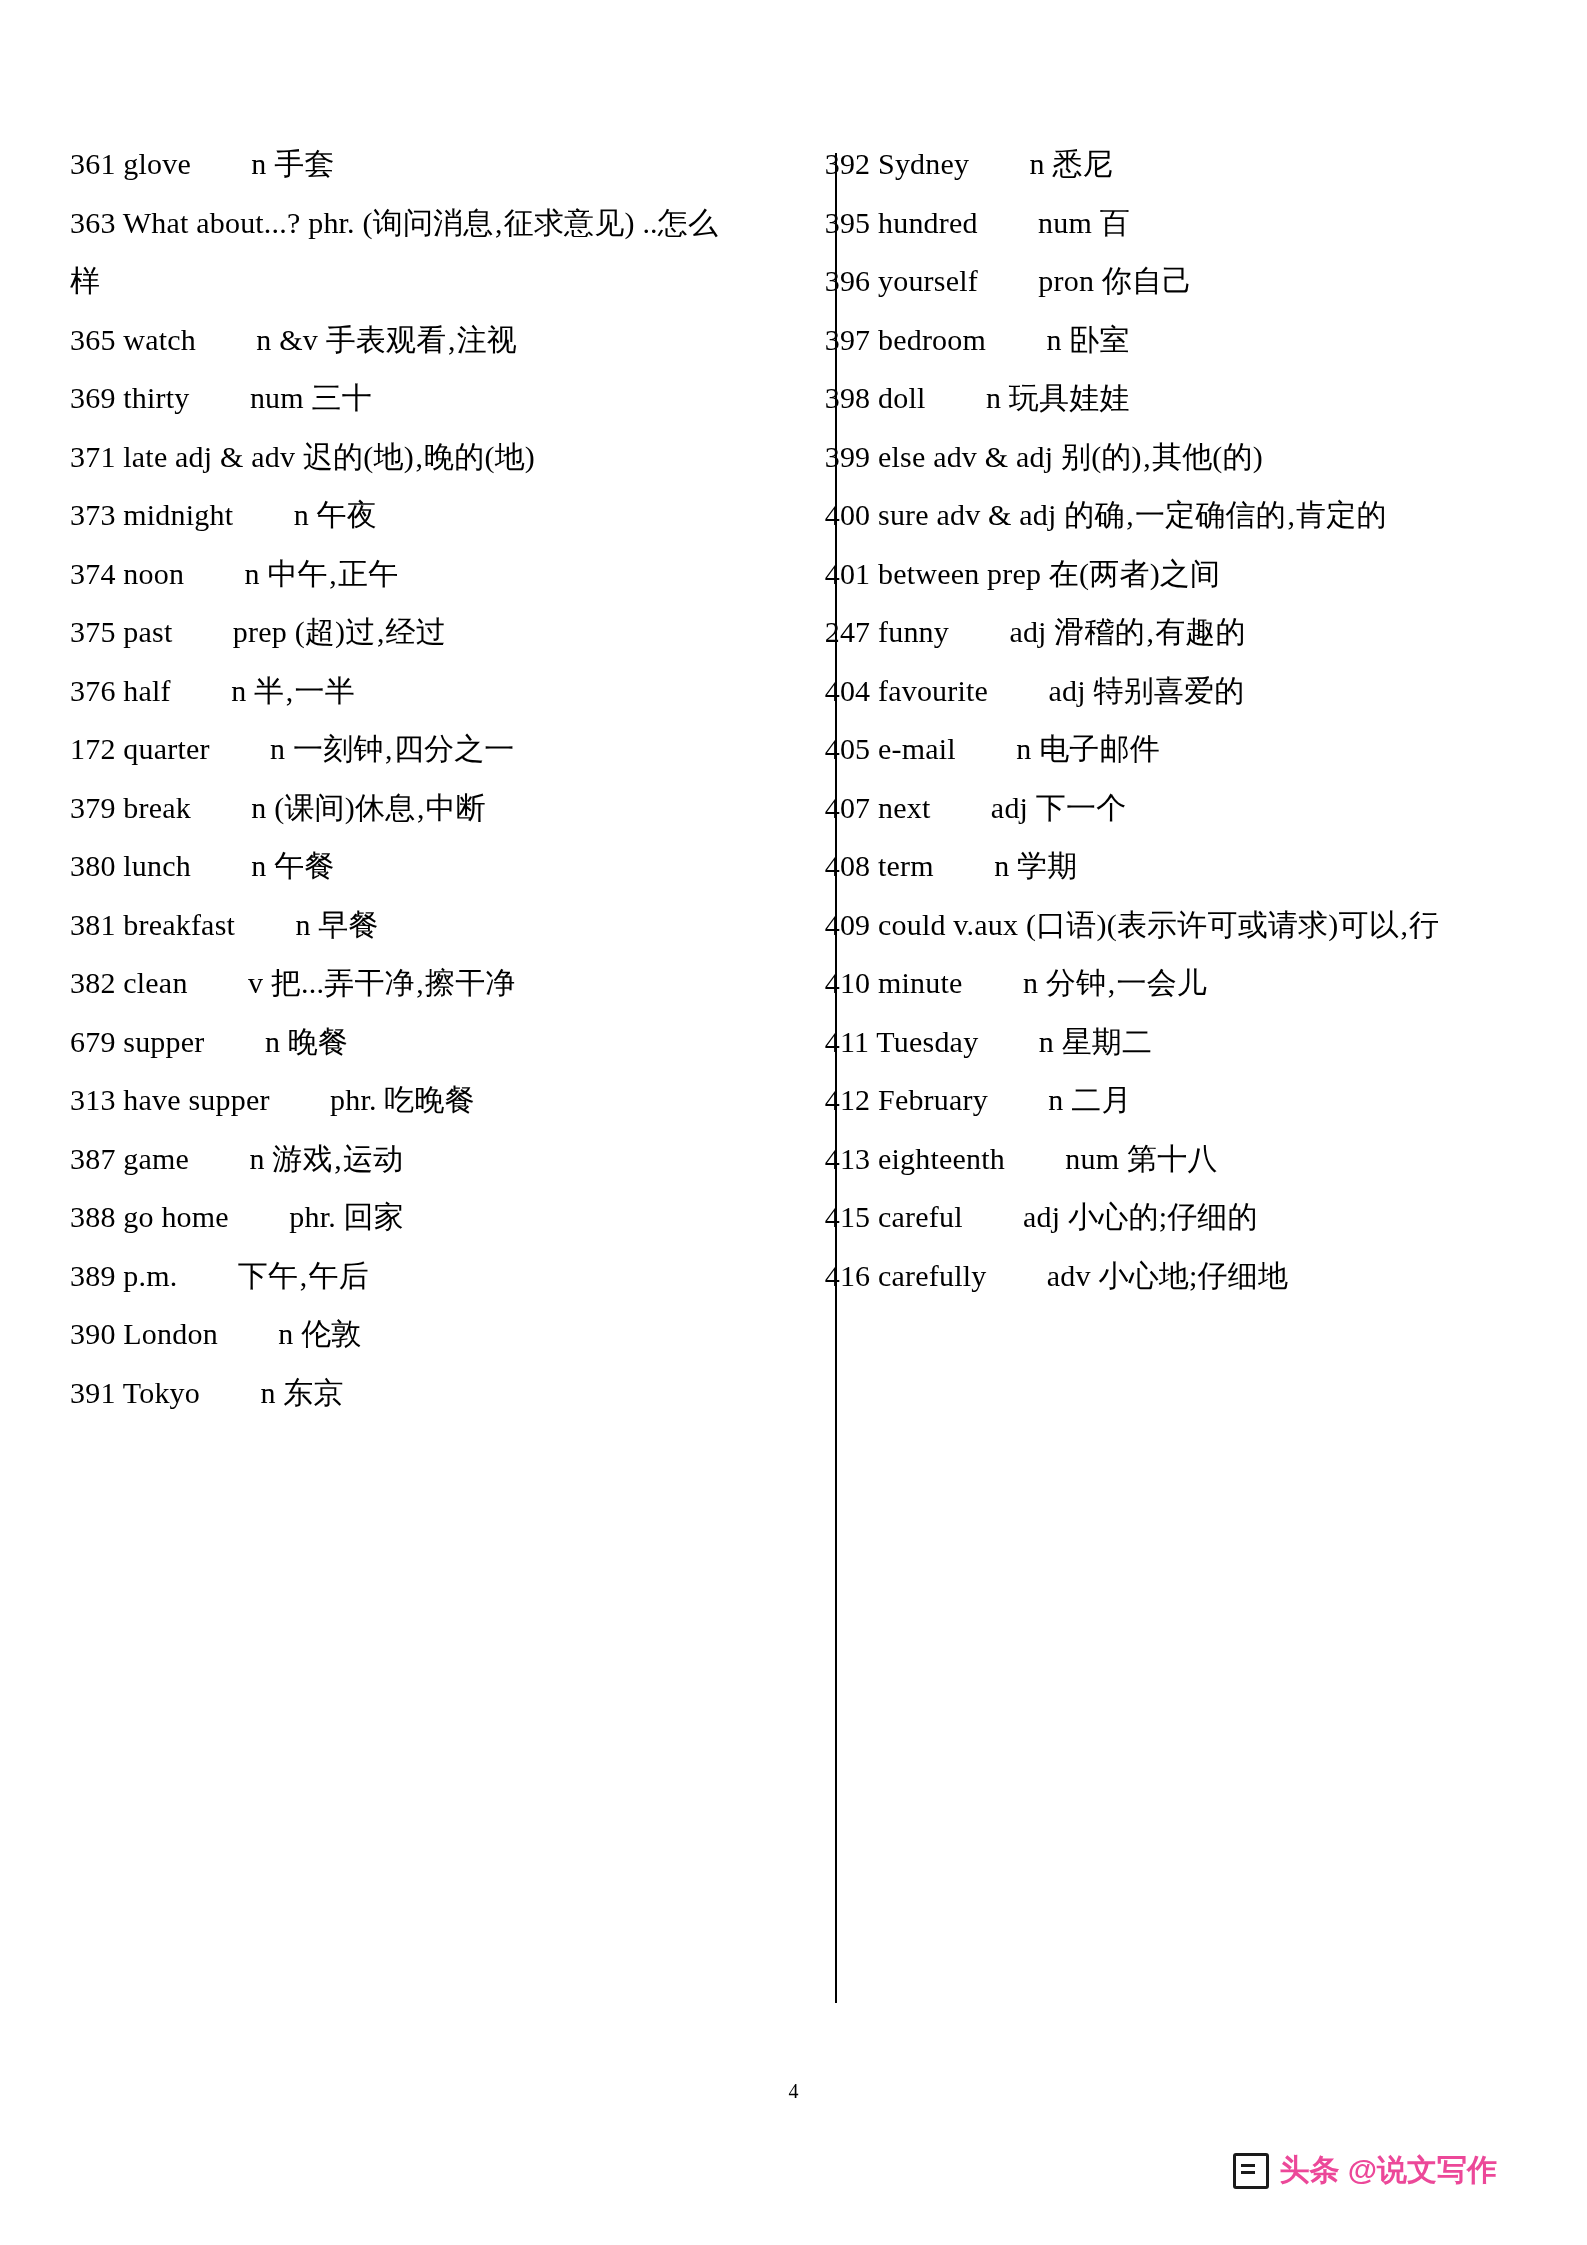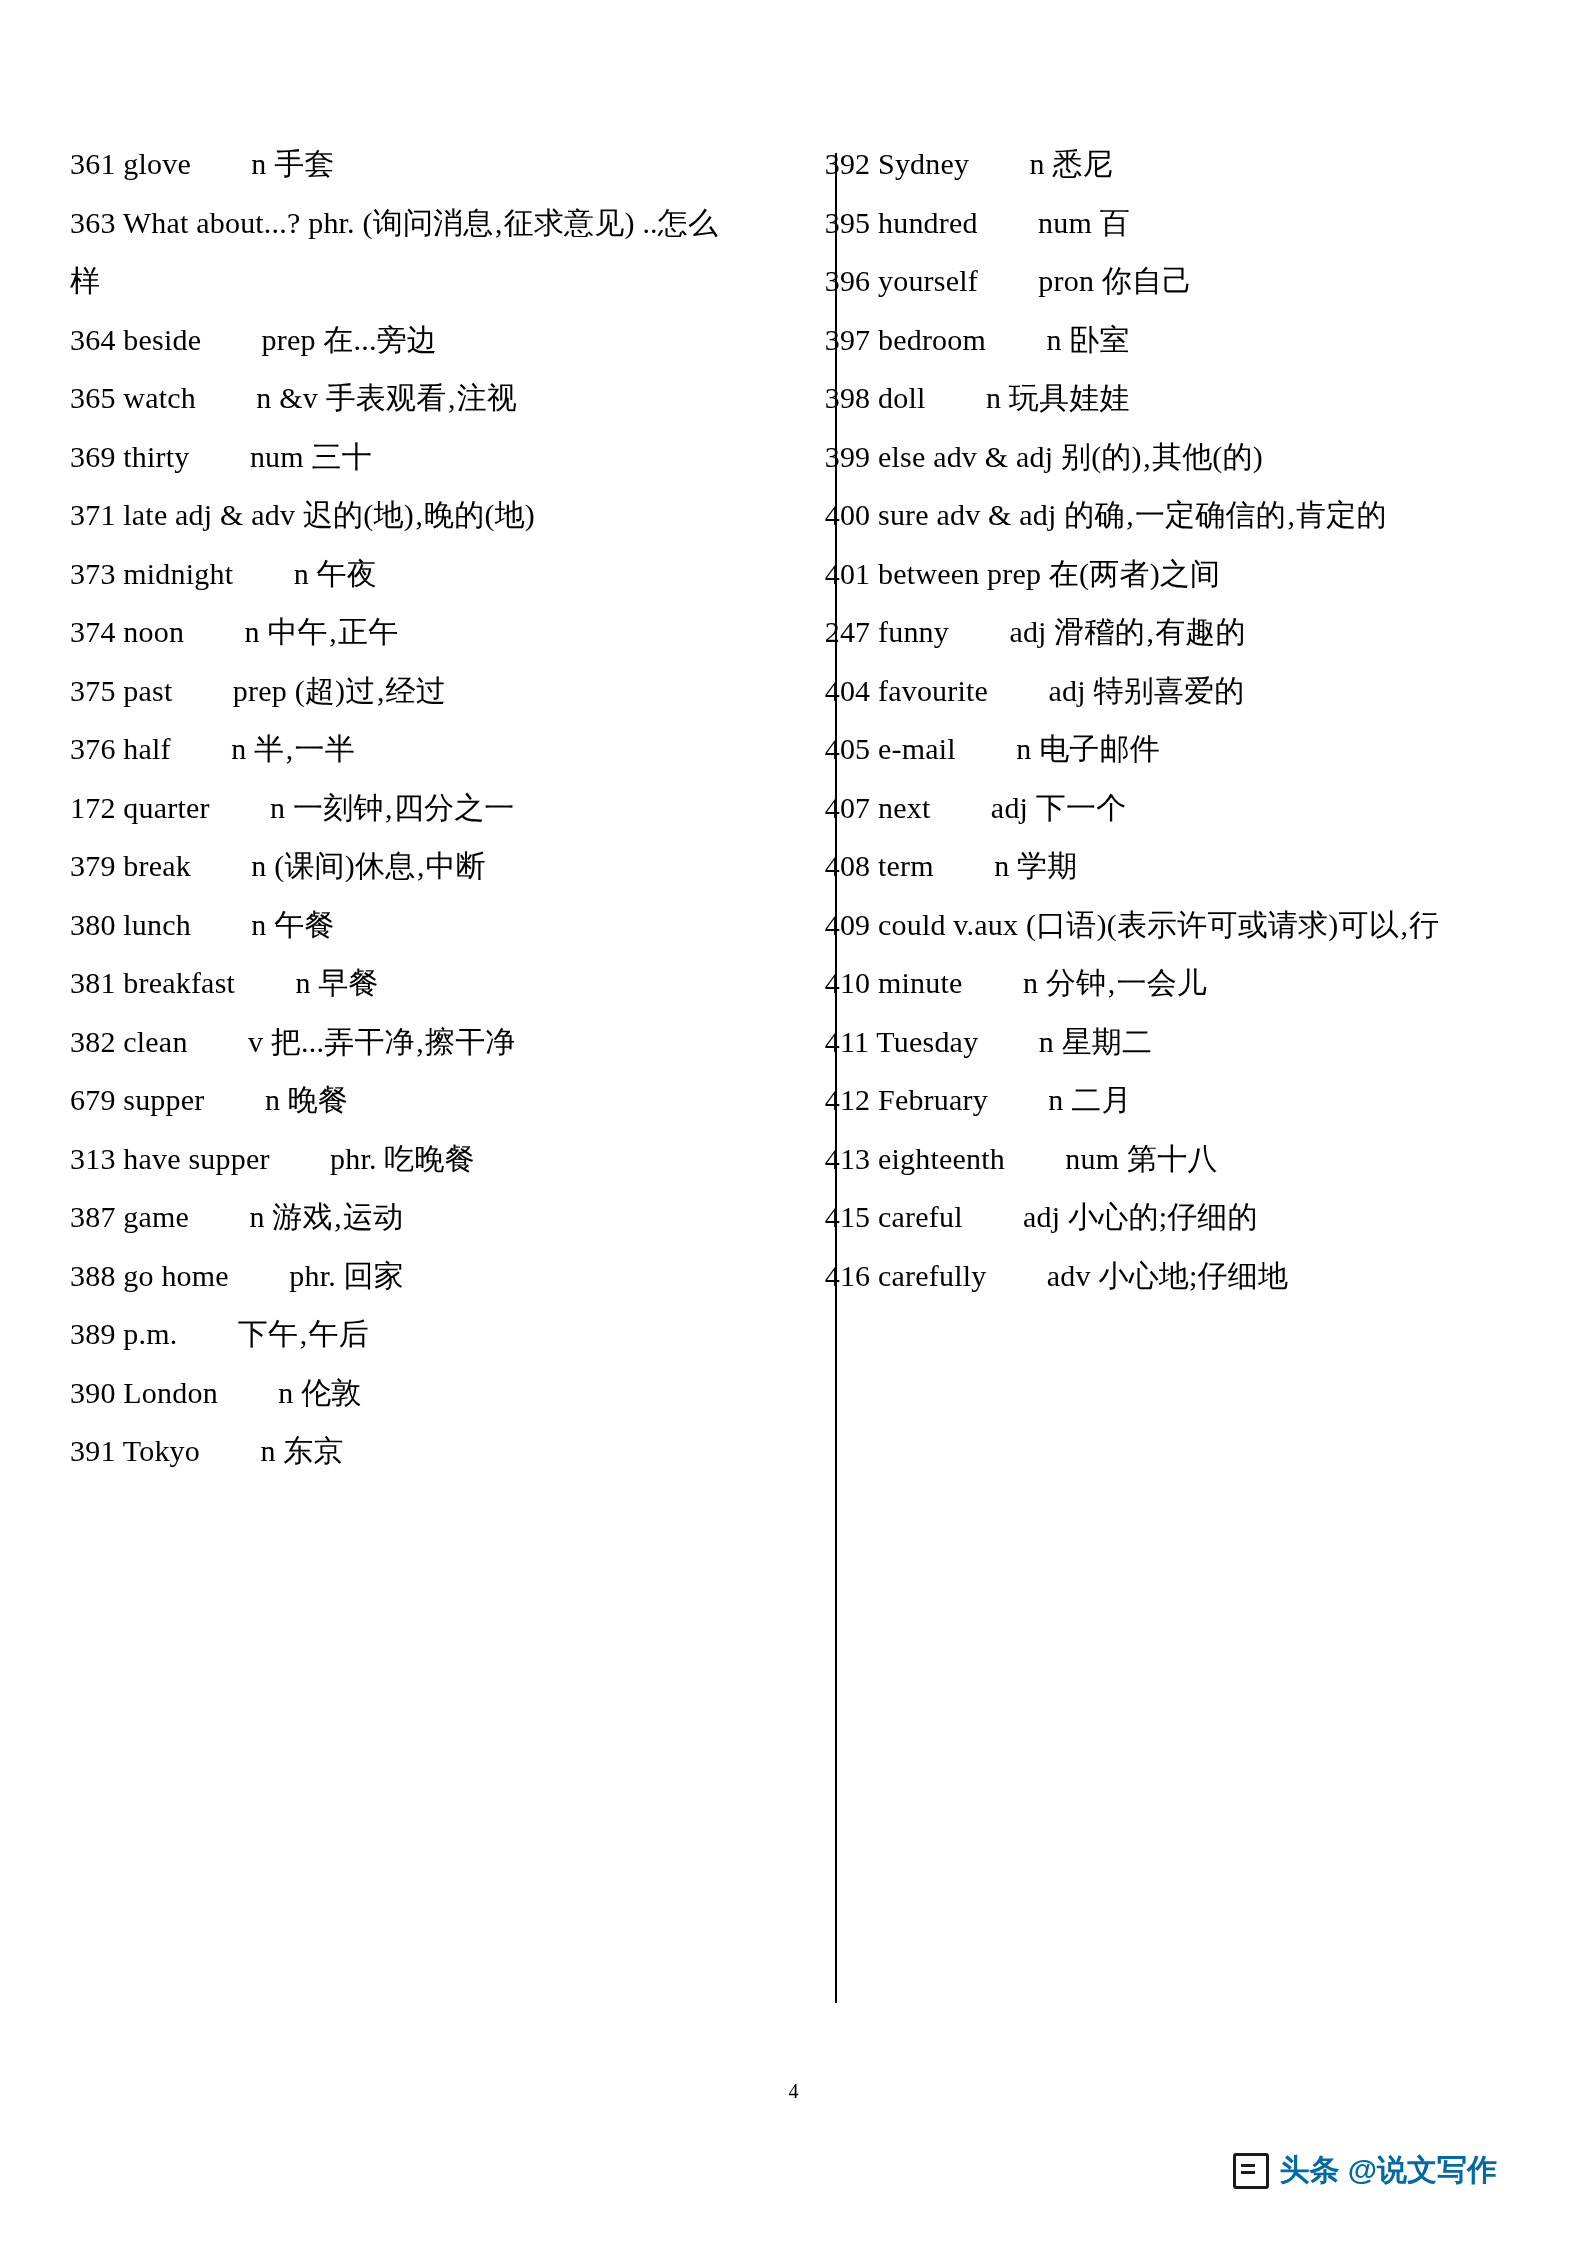--- a/index.html
+++ b/index.html
@@ -65,21 +65,21 @@
 
   .watermark {
     position: absolute;
     right: 90px;
     top: 2135px;
     display: flex;
     align-items: center;
     gap: 10px;
     font-size: 30px;
     font-family: "Liberation Sans", sans-serif;
-    color: #0369a1;
+    color: #ec4899;
     font-weight: bold;
   }
   .wm-box {
     display: inline-block;
     width: 30px;
     height: 30px;
     border: 3px solid #1a1a1a;
     border-radius: 3px;
     position: relative;
   }
@@ -97,21 +97,20 @@
 </head>
 <body>
 
 <div class="page">
   <div class="columns">
     <div class="divider"></div>
 
     <div class="col col-left">
       <div class="entry">361 glove  n 手套</div>
       <div class="entry">363 What about...? phr. (询问消息‚征求意见) ..怎么样</div>
-      <div class="entry">364 beside  prep 在...旁边</div>
       <div class="entry">365 watch  n &amp;v 手表观看‚注视</div>
       <div class="entry">369 thirty  num 三十</div>
       <div class="entry">371 late adj &amp; adv 迟的(地)‚晚的(地)</div>
       <div class="entry">373 midnight  n 午夜</div>
       <div class="entry">374 noon  n 中午‚正午</div>
       <div class="entry">375 past  prep (超)过‚经过</div>
       <div class="entry">376 half  n 半‚一半</div>
       <div class="entry">172 quarter  n 一刻钟‚四分之一</div>
       <div class="entry">379 break  n (课间)休息‚中断</div>
       <div class="entry">380 lunch  n 午餐</div>

